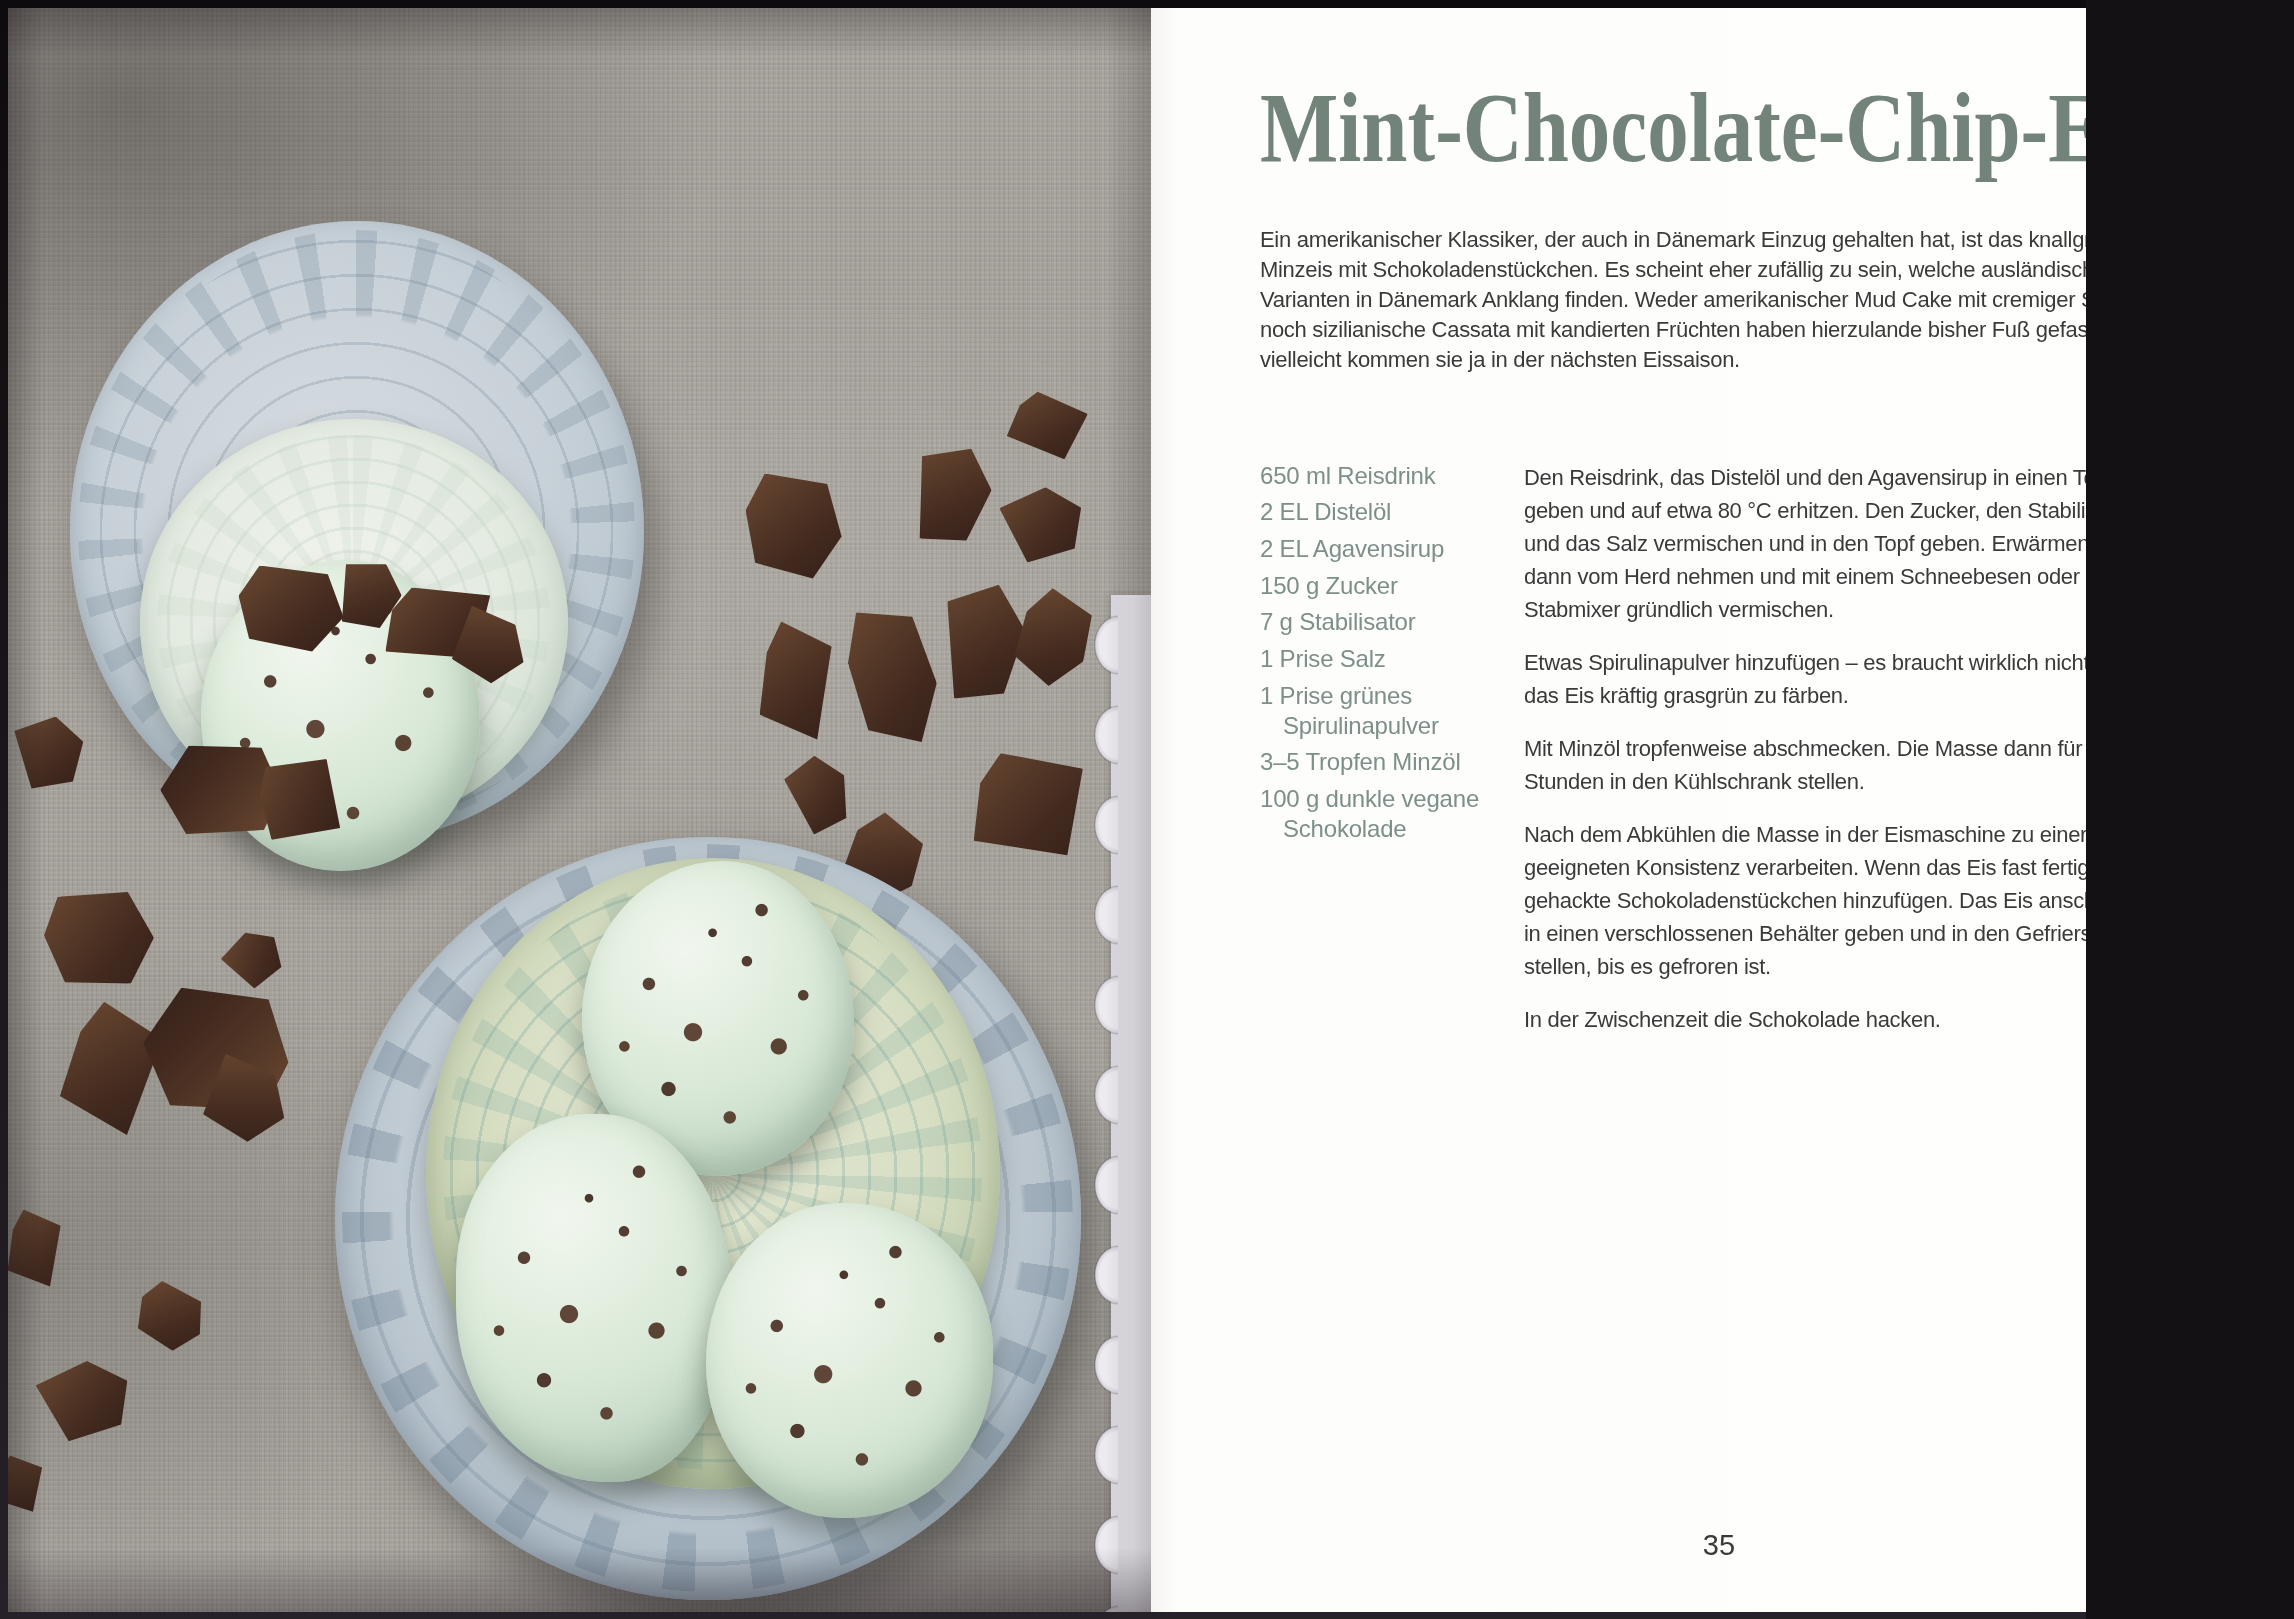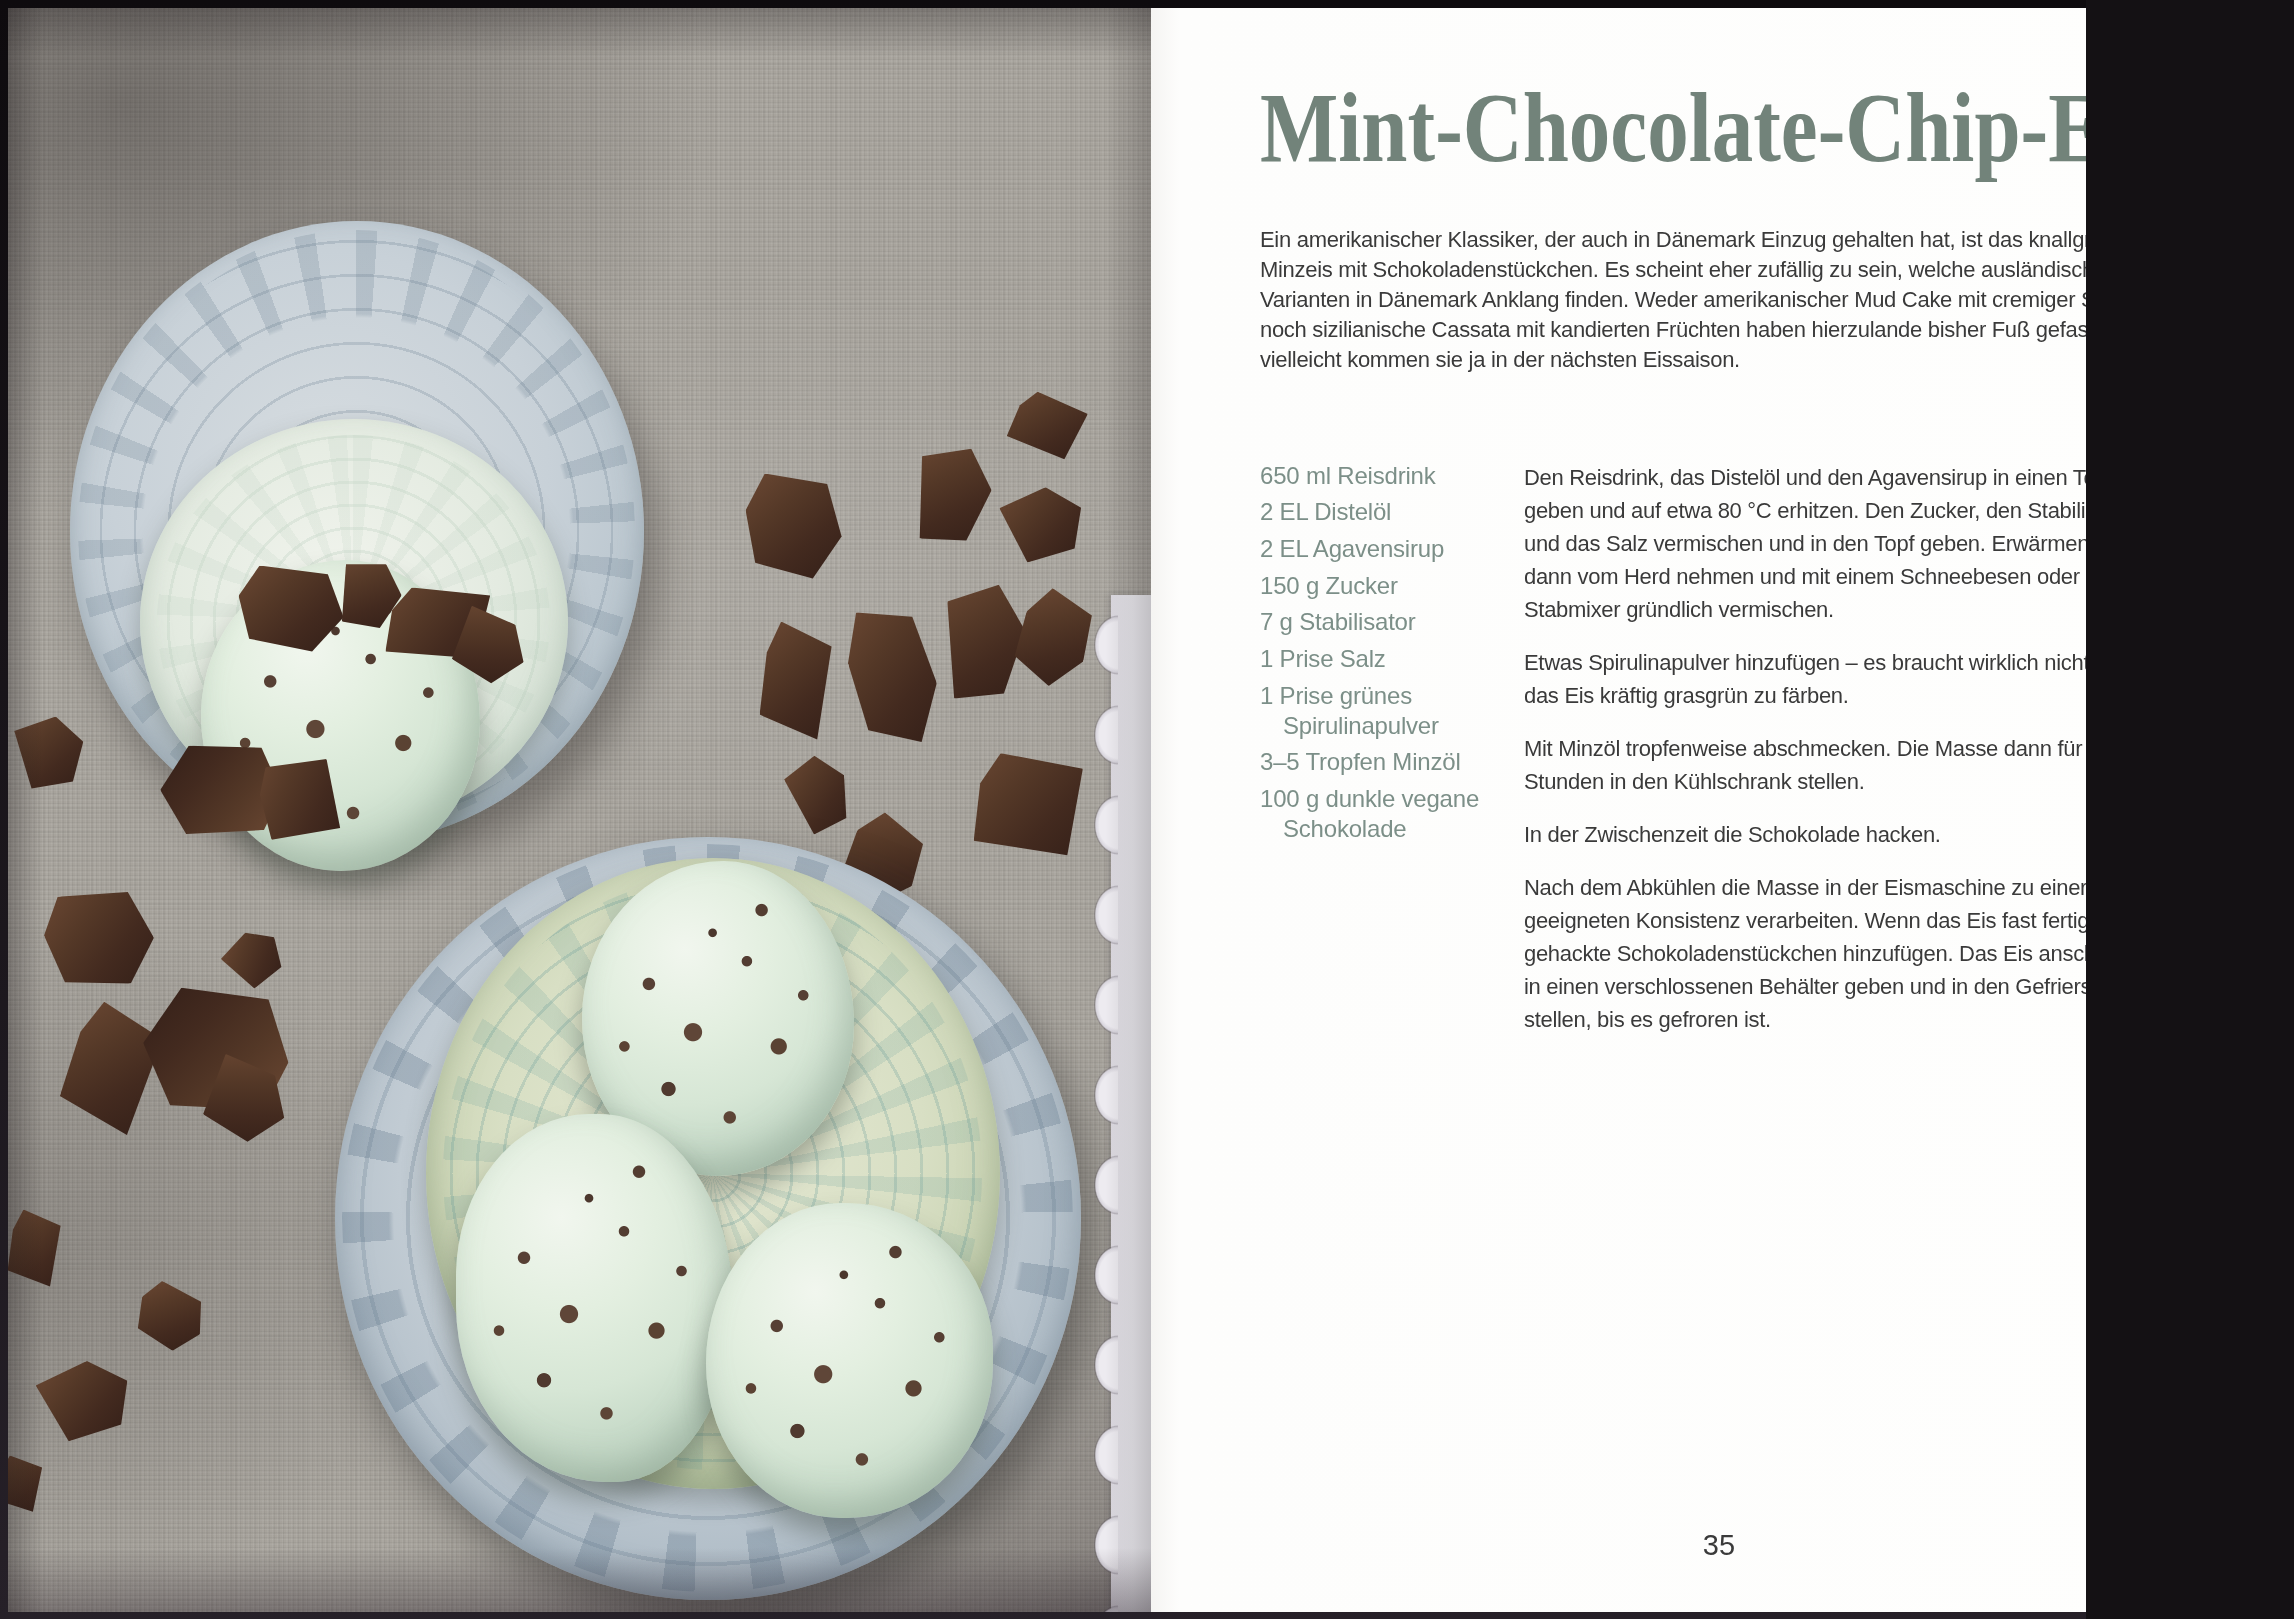--- a/index.html
+++ b/index.html
@@ -232,22 +232,22 @@
           <li>1 Prise Salz</li>
           <li>1 Prise grünes Spirulinapulver</li>
           <li>3–5 Tropfen Minzöl</li>
           <li>100 g dunkle vegane Schokolade</li>
         </ul>
 
         <div class="steps">
           <p>Den Reisdrink, das Distelöl und den Agavensirup in einen Topf geben und auf etwa 80 °C erhitzen. Den Zucker, den Stabilisator und das Salz vermischen und in den Topf geben. Erwärmen lassen, dann vom Herd nehmen und mit einem Schneebesen oder Stabmixer gründlich vermischen.</p>
           <p>Etwas Spirulinapulver hinzufügen – es braucht wirklich nicht viel, um das Eis kräftig grasgrün zu färben.</p>
           <p>Mit Minzöl tropfenweise abschmecken. Die Masse dann für ein paar Stunden in den Kühlschrank stellen.</p>
+          <p>Nach dem Abkühlen die Masse in der Eismaschine zu einer geeigneten Konsistenz verarbeiten. Wenn das Eis fast fertig ist, gehackte Schokoladenstückchen hinzufügen. Das Eis anschließend in einen verschlossenen Behälter geben und in den Gefrierschrank stellen, bis es gefroren ist.</p>
           <p>In der Zwischenzeit die Schokolade hacken.</p>
-          <p>Nach dem Abkühlen die Masse in der Eismaschine zu einer geeigneten Konsistenz verarbeiten. Wenn das Eis fast fertig ist, gehackte Schokoladenstückchen hinzufügen. Das Eis anschließend in einen verschlossenen Behälter geben und in den Gefrierschrank stellen, bis es gefroren ist.</p>
         </div>
       </div>
     </div>
 
     <div class="page-number">35</div>
   </div>
 
 </div>
 
 

